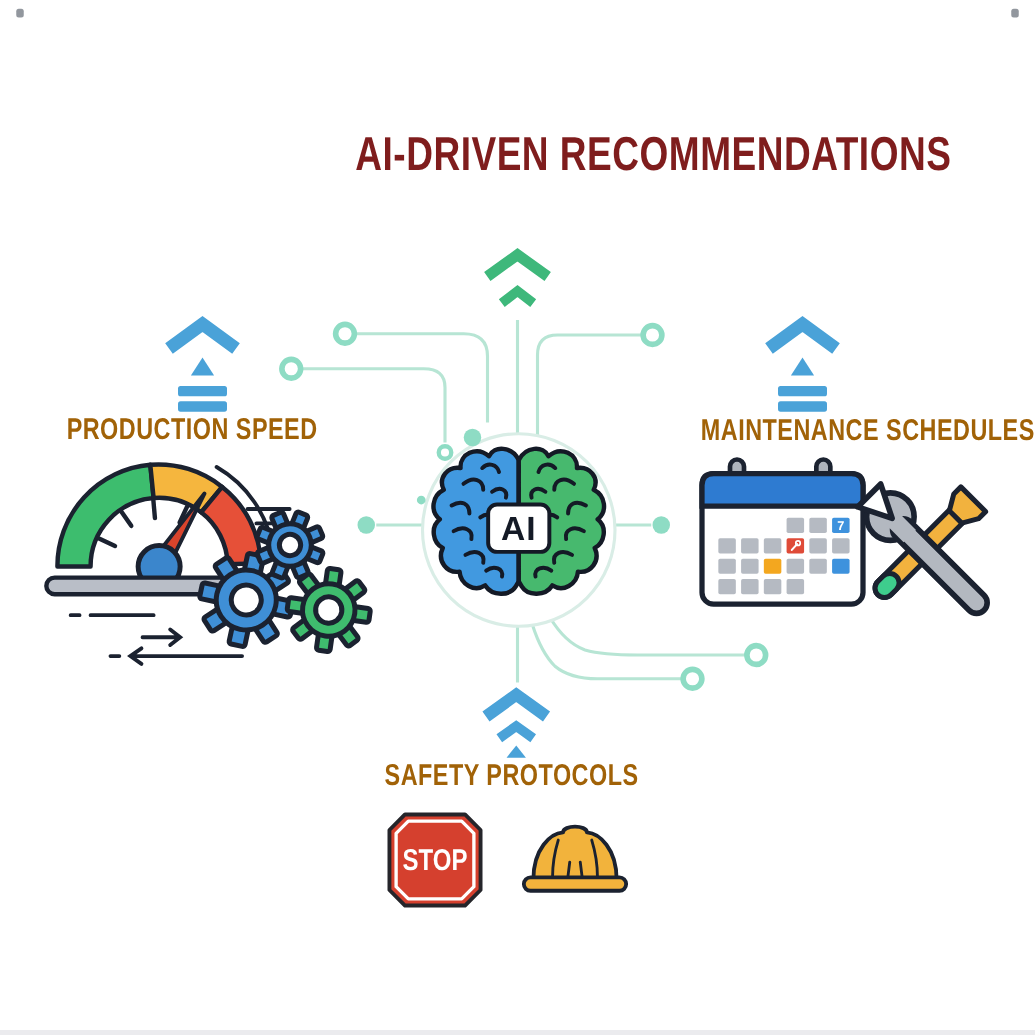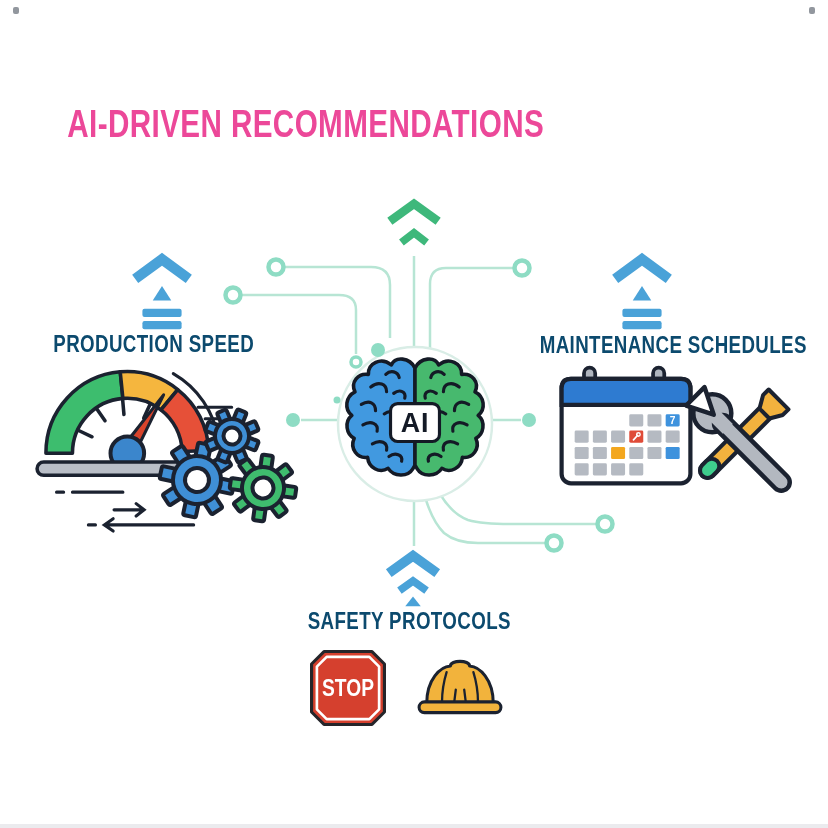--- a/index.html
+++ b/index.html
@@ -3,25 +3,25 @@
 <meta charset="utf-8">
 <style>
   html,body{margin:0;padding:0;}
   body{
     width:828px;height:828px;position:relative;background:#ffffff;overflow:hidden;
     font-family:"Liberation Sans","DejaVu Sans",sans-serif;
   }
   .abs{position:absolute;}
   .cond{display:inline-block;transform:scaleX(0.78);white-space:nowrap;}
   .title{
-    left:0;right:0;top:103px;text-align:left;
-    font-size:38px;font-weight:700;color:#ec4899;letter-spacing:0.5px;
+    left:0;right:0;top:103px;text-align:right;
+    font-size:38px;font-weight:700;color:#7f1d1d;letter-spacing:0.5px;
   }
   .label{
-    text-align:left;font-size:24px;font-weight:700;color:#0c4a6e;letter-spacing:0.5px;
+    text-align:left;font-size:24px;font-weight:700;color:#a16207;letter-spacing:0.5px;
   }
   svg text{font-family:"Liberation Sans","DejaVu Sans",sans-serif;font-weight:700;}
   .bottom-strip{left:0;right:0;bottom:0;height:4px;background:#ebebee;}
   .speck{width:6px;height:7px;background:#39424e;opacity:.55;border-radius:2px;}
 </style>
 </head>
 <body>
 
 <div class="abs speck" style="left:13px;top:7px;"></div>
 <div class="abs speck" style="left:809px;top:7px;"></div>
@@ -173,21 +173,21 @@
     <circle r="10.5" fill="#ffffff" stroke="#1b2230" stroke-width="4"></circle>
   </g>
 </svg>
 
 <svg class="abs" style="left:609px;top:252px;" width="66" viewBox="0 0 64 84">
   <path d="M 6 26 L 32 7 L 58 26" fill="none" stroke="#4aa2d8" stroke-width="10"></path>
   <polygon points="23,47 41,47 32,33" fill="#4aa2d8"></polygon>
   <rect x="13" y="55" width="38" height="8" rx="2" fill="#4aa2d8"></rect>
   <rect x="13" y="67" width="38" height="8" rx="2" fill="#4aa2d8"></rect>
 </svg>
-<div class="abs label" style="left:502px;top:331px;width:240px;">
+<div class="abs label" style="left:523px;top:331px;width:240px;">
   <span class="cond">MAINTENANCE SCHEDULES</span>
 </div>
 
 <svg class="abs" style="left:556px;top:362px;" width="140" viewBox="0 0 150 135">
   <rect x="30" y="6" width="12" height="28" rx="6" fill="#aeb4bd" stroke="#1b2230" stroke-width="4"></rect>
   <rect x="104" y="6" width="12" height="28" rx="6" fill="#aeb4bd" stroke="#1b2230" stroke-width="4"></rect>
   <rect x="6" y="18" width="138" height="112" rx="10" fill="#ffffff" stroke="#1b2230" stroke-width="4.5"></rect>
   <path d="M 6 46 V 28 Q 6 18 16 18 H 134 Q 144 18 144 28 V 46 Z" fill="#2e7bd1" stroke="#1b2230" stroke-width="4.5"></path>
   <g id="cal-cells">
       <rect x="78.5" y="56" width="15" height="13" rx="1.5" fill="#b5bac2"></rect>

